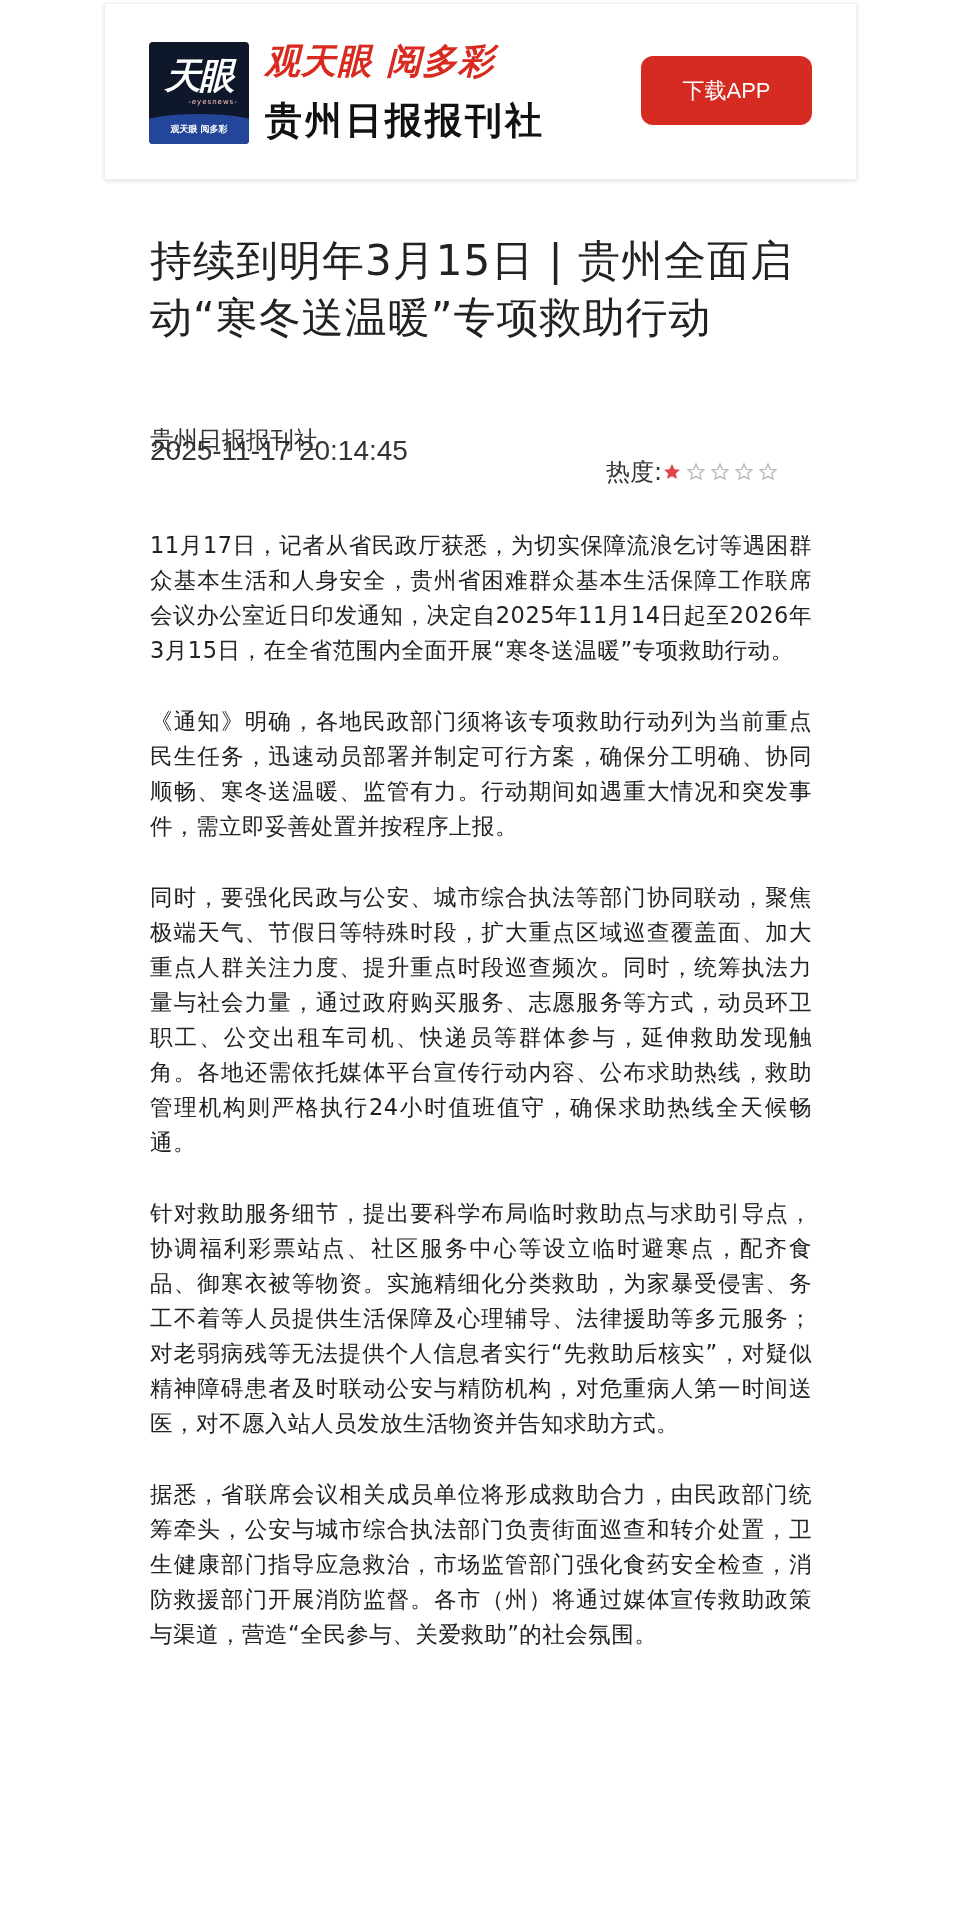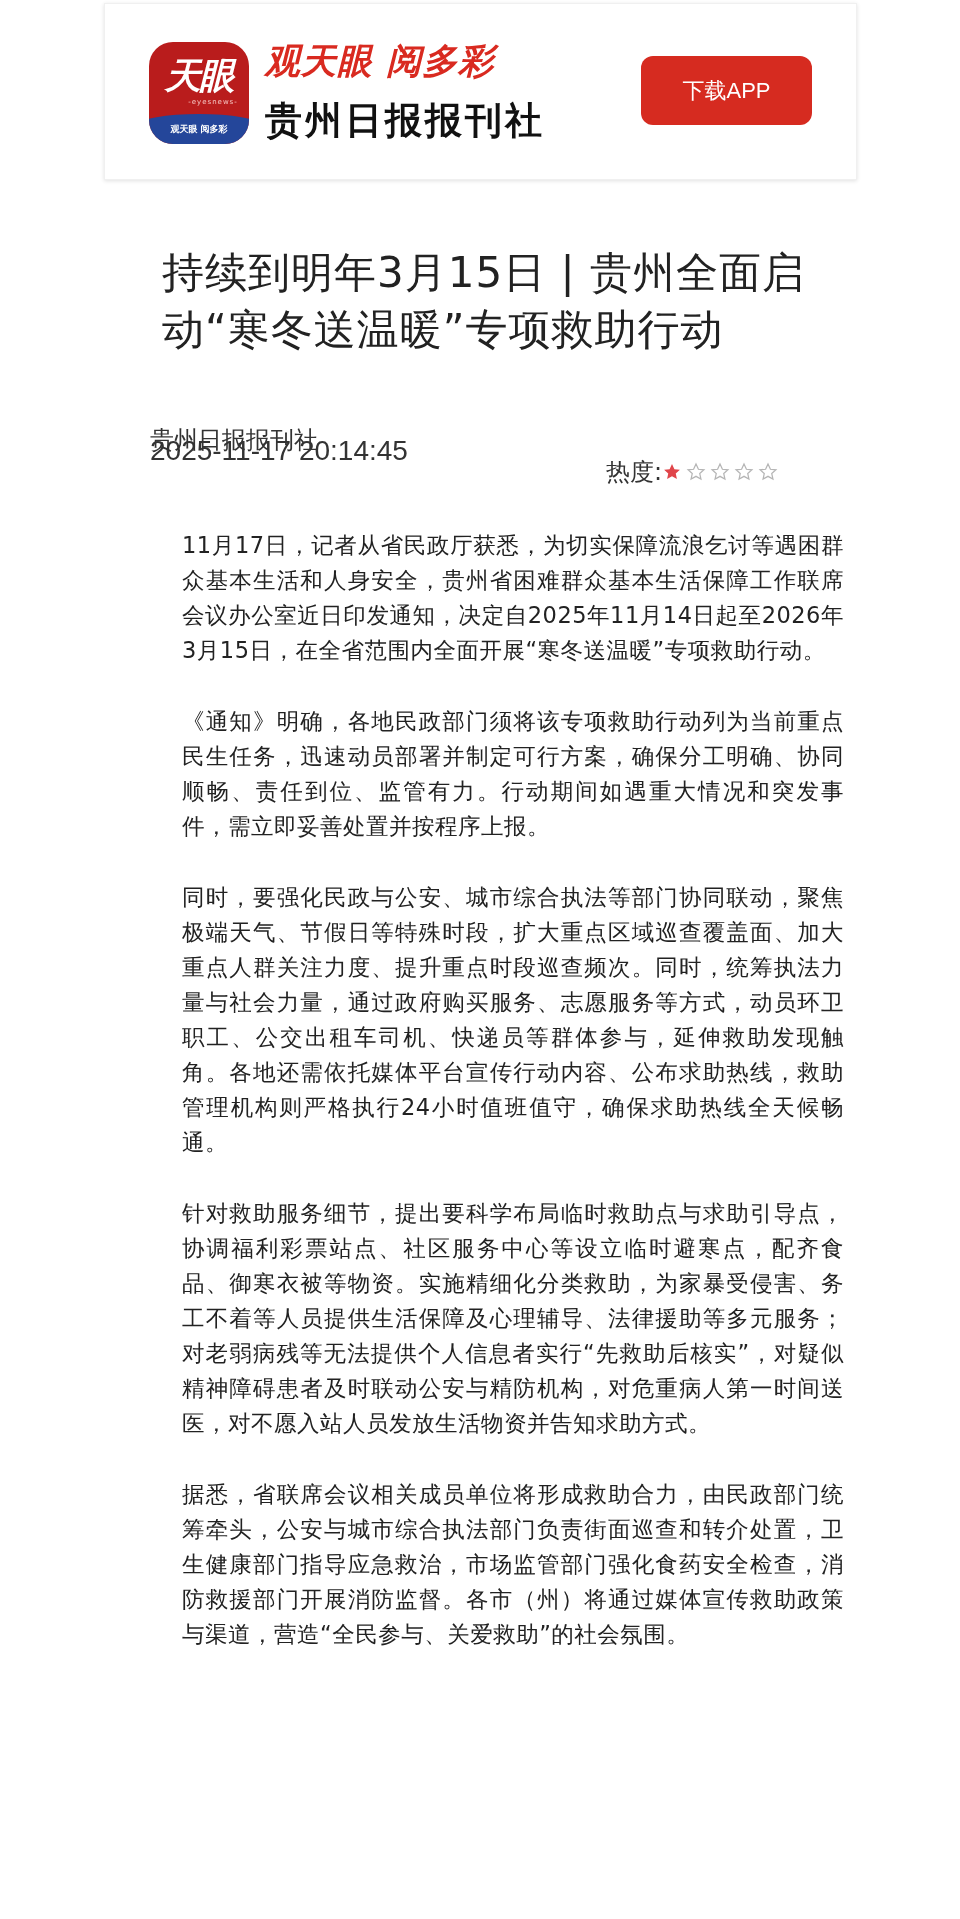--- a/index.html
+++ b/index.html
@@ -7,21 +7,21 @@
     width: 960px; height: 1919px; overflow: hidden; position: relative;
     font-family: "DejaVu Sans", "Liberation Sans", sans-serif; color: #222;
   }
   .banner {
     position: absolute; left: 104px; top: 3px; width: 753px; height: 177px;
     background: #fff; box-shadow: 0 1px 4px rgba(0,0,0,0.12);
     border: 1px solid #f0f0f0; box-sizing: border-box;
   }
   .logo-icon {
     position: absolute; left: 44px; top: 38px; width: 100px; height: 102px;
-    border-radius: 24px; overflow: hidden; background: #b91c1c;
+    border-radius: 4px; overflow: hidden; background: #0f172a;
   }
   .logo-icon .glyph {
     position: absolute; left: 0; right: 0; top: 10px; text-align: center;
     color: #fff; font-family: "DejaVu Serif", serif; font-weight: bold;
     font-size: 36px; letter-spacing: -2px; font-style: italic;
   }
   .logo-icon .eyes {
     position: absolute; left: 0; right: 0; top: 56px; text-align: center;
     color: #f6c6c2; font-size: 7px; letter-spacing: 1px; margin-left: 28px;
   }
@@ -41,36 +41,36 @@
   }
   .download-btn {
     position: absolute; left: 536px; top: 52px; width: 171px; height: 69px;
     background: #d62b20; border-radius: 12px; color: #fff; border: none;
     font-size: 22px; display: flex; align-items: center; justify-content: center;
     font-family: "Liberation Sans", "DejaVu Sans", sans-serif;
   }
   .title {
     position: absolute; left: 150px; top: 232px; width: 650px;
     font-size: 42px; line-height: 57px; color: #222; font-weight: normal;
-    margin: 12px; letter-spacing: 1px;
+    margin: 0; letter-spacing: 1px;
   }
   .source {
     position: absolute; left: 150px; top: 424px; font-size: 24px; color: #333;
   }
   .datetime {
     position: absolute; left: 150px; top: 435px; font-size: 28px; color: #333;
     font-family: "Liberation Sans", "DejaVu Sans", sans-serif;
   }
   .heat {
     position: absolute; left: 606px; top: 456px; display: flex; align-items: center;
   }
   .heat-label { font-size: 24px; color: #333; }
   .star { width: 20px; height: 20px; margin-right: 4px; }
   .content {
-    position: absolute; left: 150px; top: 528px; width: 662px; margin-left: 32px;
+    position: absolute; left: 150px; top: 528px; width: 662px;
   }
   .content p {
     margin: 0 0 36px 0; font-size: 22.5px; line-height: 35px; color: #222;
     text-align: justify; letter-spacing: 0.5px;
   }
 </style>
 </head>
 <body>
 
 <div class="banner">
@@ -103,17 +103,17 @@
   <svg class="star" viewBox="0 0 24 24">
     <path d="M12 2.5l2.9 6.2 6.6.7-5 4.5 1.4 6.6L12 17.2l-5.9 3.3 1.4-6.6-5-4.5 6.6-.7z" fill="none" stroke="#b5b5b5" stroke-width="1.5"></path>
   </svg>
   <svg class="star" viewBox="0 0 24 24">
     <path d="M12 2.5l2.9 6.2 6.6.7-5 4.5 1.4 6.6L12 17.2l-5.9 3.3 1.4-6.6-5-4.5 6.6-.7z" fill="none" stroke="#b5b5b5" stroke-width="1.5"></path>
   </svg>
 </div>
 
 <div class="content">
   <p>11月17日，记者从省民政厅获悉，为切实保障流浪乞讨等遇困群众基本生活和人身安全，贵州省困难群众基本生活保障工作联席会议办公室近日印发通知，决定自2025年11月14日起至2026年3月15日，在全省范围内全面开展“寒冬送温暖”专项救助行动。</p>
-  <p>《通知》明确，各地民政部门须将该专项救助行动列为当前重点民生任务，迅速动员部署并制定可行方案，确保分工明确、协同顺畅、责任到位、监管有力。行动期间如遇重大情况和突发事件，需立即妥善处置并按程序上报。</p>
+  <p>《通知》明确，各地民政部门须将该专项救助行动列为当前重点民生任务，迅速动员部署并制定可行方案，确保分工明确、协同顺畅、寒冬送温暖、监管有力。行动期间如遇重大情况和突发事件，需立即妥善处置并按程序上报。</p>
   <p>同时，要强化民政与公安、城市综合执法等部门协同联动，聚焦极端天气、节假日等特殊时段，扩大重点区域巡查覆盖面、加大重点人群关注力度、提升重点时段巡查频次。同时，统筹执法力量与社会力量，通过政府购买服务、志愿服务等方式，动员环卫职工、公交出租车司机、快递员等群体参与，延伸救助发现触角。各地还需依托媒体平台宣传行动内容、公布求助热线，救助管理机构则严格执行24小时值班值守，确保求助热线全天候畅通。</p>
   <p>针对救助服务细节，提出要科学布局临时救助点与求助引导点，协调福利彩票站点、社区服务中心等设立临时避寒点，配齐食品、御寒衣被等物资。实施精细化分类救助，为家暴受侵害、务工不着等人员提供生活保障及心理辅导、法律援助等多元服务；对老弱病残等无法提供个人信息者实行“先救助后核实”，对疑似精神障碍患者及时联动公安与精防机构，对危重病人第一时间送医，对不愿入站人员发放生活物资并告知求助方式。</p>
   <p>据悉，省联席会议相关成员单位将形成救助合力，由民政部门统筹牵头，公安与城市综合执法部门负责街面巡查和转介处置，卫生健康部门指导应急救治，市场监管部门强化食药安全检查，消防救援部门开展消防监督。各市（州）将通过媒体宣传救助政策与渠道，营造“全民参与、关爱救助”的社会氛围。</p>
 </div>
 
 </body></html>

